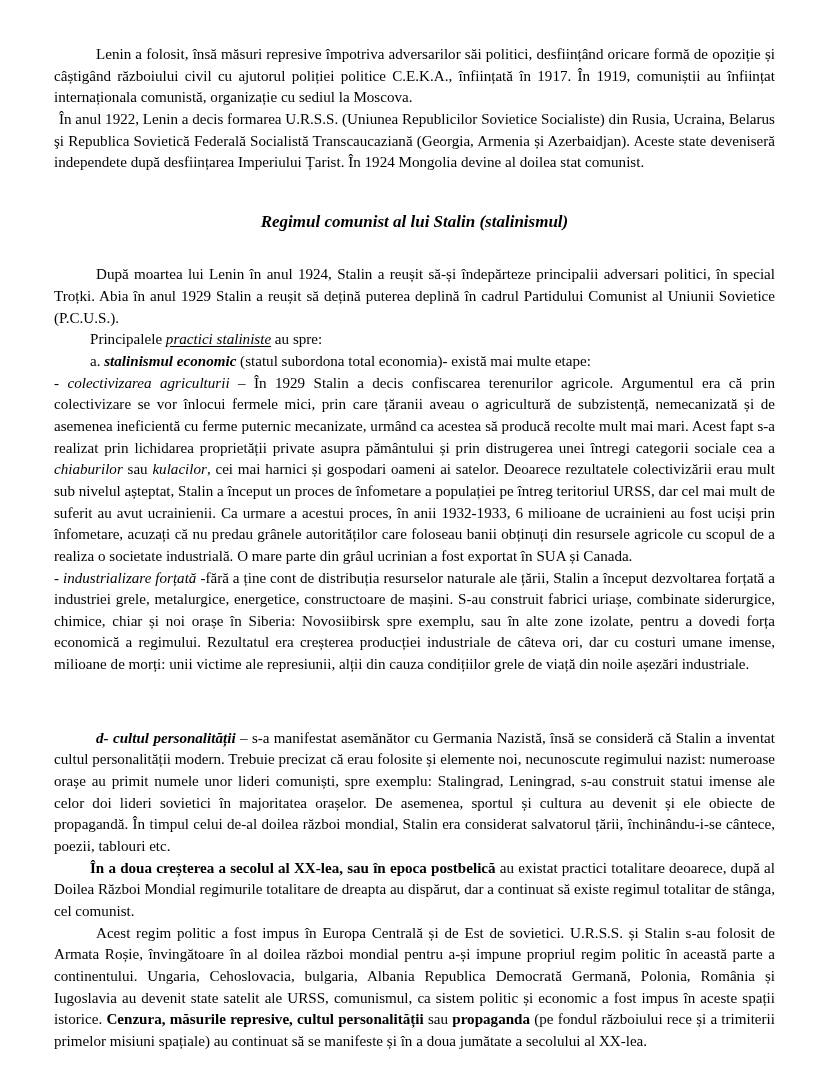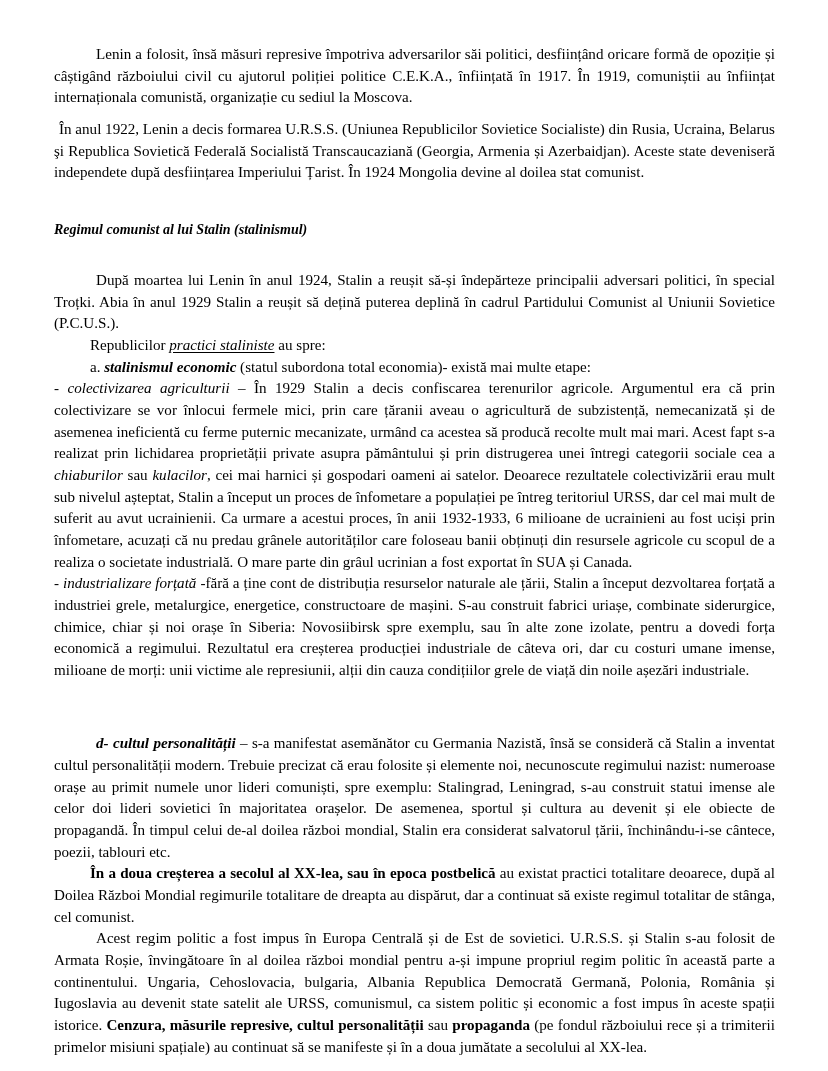--- a/index.html
+++ b/index.html
@@ -33,31 +33,31 @@
     hyphens: none;
   }
   p.ind {
     text-indent: 42px;
   }
   p.ind-sm {
     text-indent: 36px;
   }
   p.ind-tiny {
     text-indent: 5px;
-    margin-top: 10px;
   }
   p.noind {
     text-indent: 0;
     font-family: Liberation Serif, serif;
   }
   h2.section-heading {
     margin: 0;
-    font-size: 14px;
+    font-size: 17px;
     font-weight: bold;
     font-style: italic;
+    text-align: center;
     line-height: 1.435;
   }
   .sp-30 { height: 30px; }
   .sp-36 { height: 36px; }
   .sp-44 { height: 44px; }
   .sp-52 { height: 52px; }
   .bi { font-weight: bold; font-style: italic; }
   .i  { font-style: italic; }
   .iu { font-style: italic; text-decoration: underline; text-underline-offset: 2px; margin-top: 27px; }
   .b  { font-weight: bold; }
@@ -82,21 +82,21 @@
       <span>Regimul comunist al lui Stalin (stalinismul)</span>
     </h2>
 
     <div class="sp-30"></div>
 
     <p class="ind">
       <span>După moartea lui Lenin în anul 1924, Stalin a reușit să-și îndepărteze principalii adversari politici, în special Troțki.  Abia în anul 1929 Stalin a reușit să dețină puterea deplină în cadrul Partidului Comunist al Uniunii Sovietice (P.C.U.S.).</span>
     </p>
 
     <p class="ind-sm noind-none" style="text-indent:36px;">
-      <span>Republicilor </span><span class="iu">practici staliniste</span><span> au spre:</span>
+      <span>Principalele </span><span class="iu">practici staliniste</span><span> au spre:</span>
     </p>
 
     <p style="text-indent:36px;">
       <span>a. </span><span class="bi">stalinismul economic</span><span> (statul subordona total economia)- există mai multe etape:</span>
     </p>
 
     <p class="noind">
       <span>- </span><span class="i">colectivizarea agriculturii</span><span> – În 1929 Stalin a decis confiscarea terenurilor agricole. Argumentul era că prin colectivizare se vor înlocui fermele mici, prin care țăranii aveau o agricultură de subzistență, nemecanizată și de asemenea ineficientă cu ferme puternic mecanizate, urmând ca acestea să producă recolte mult mai mari. Acest fapt s-a realizat prin lichidarea proprietății private asupra pământului și prin distrugerea unei întregi categorii sociale cea a </span><span class="i">chiaburilor</span><span> sau </span><span class="i">kulacilor</span><span>, cei mai harnici și gospodari oameni ai satelor. Deoarece rezultatele colectivizării erau mult sub nivelul așteptat, Stalin a început un proces de înfometare a populației pe întreg teritoriul URSS, dar cel mai mult de suferit au avut ucrainienii. Ca urmare a acestui proces, în anii 1932-1933, 6 milioane de ucrainieni au fost uciși prin înfometare, acuzați că nu predau grânele autorităților care foloseau banii obținuți din resursele agricole cu scopul de a realiza o societate industrială. O mare parte din grâul ucrinian a fost exportat în SUA și Canada.</span>
     </p>
 

